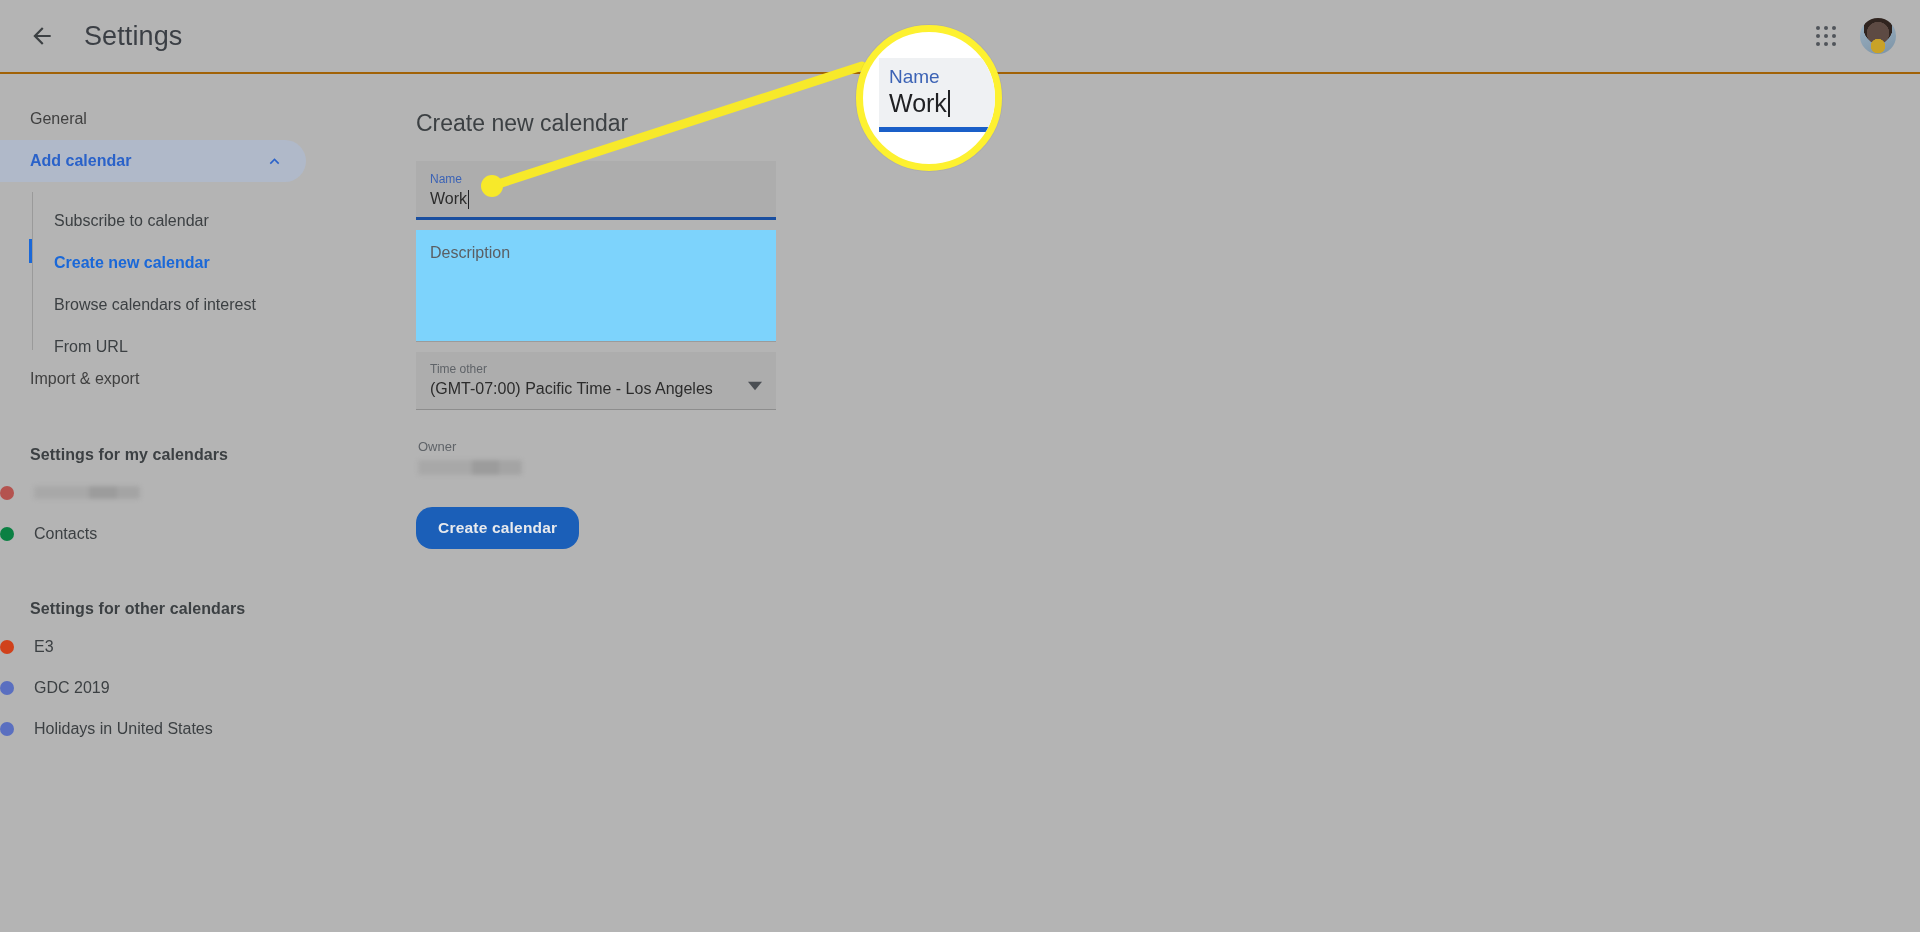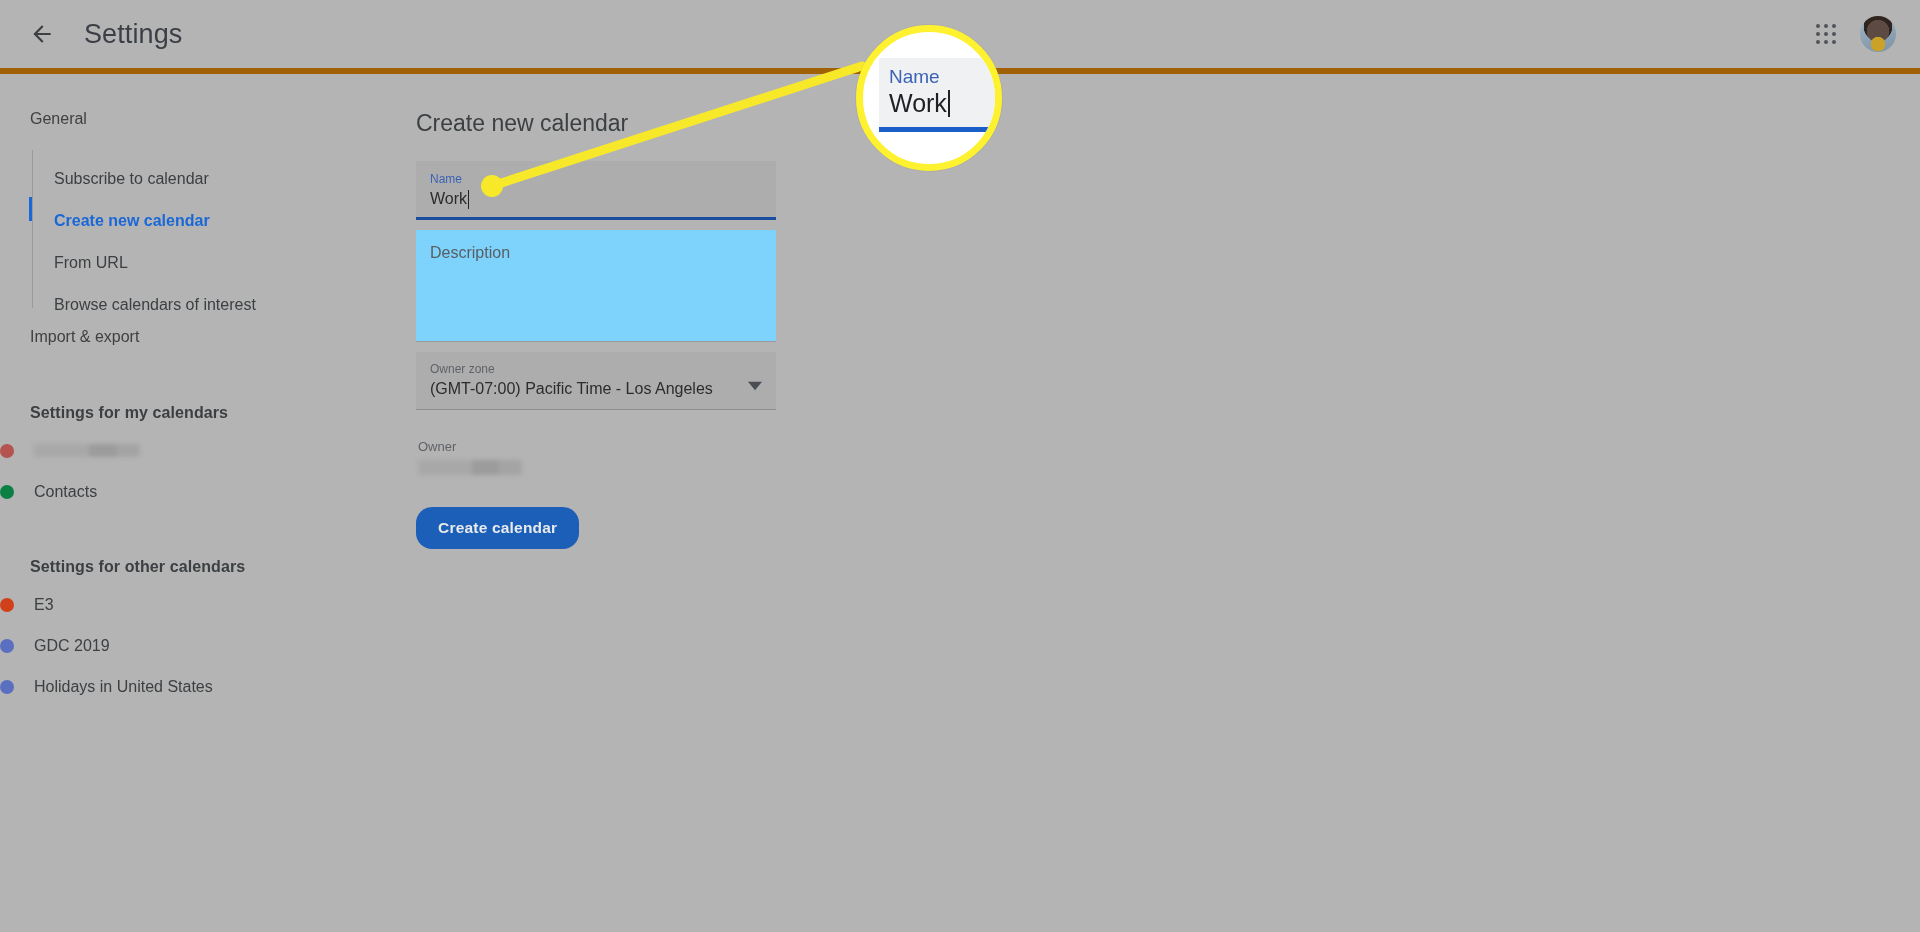--- a/index.html
+++ b/index.html
@@ -10,21 +10,21 @@
     font-family: "Liberation Sans", sans-serif;
     -webkit-font-smoothing: antialiased;
   }
 
   .page { position: relative; width: 1920px; height: 932px; background: #b4b4b4; }
 
   
   .header {
     position: absolute; left: 0; top: 0; width: 1920px; height: 74px;
     display: flex; align-items: center;
-    border-bottom: 6px solid #a16207;
+    border-bottom: 2px solid #a16207;
     background: #b4b4b4;
   }
   .back-btn {
     width: 48px; height: 48px; margin-left: 18px;
     display: flex; align-items: center; justify-content: center;
     border-radius: 50%; cursor: pointer;
   }
   .back-btn svg { display: block; }
   .app-title {
     margin-left: 18px; font-size: 27px; color: #3b3f45;
@@ -202,33 +202,41 @@
       <div class="avatar"></div>
     </div>
   </div>
 
   <div class="sidebar">
 
     <div class="nav-item top">
       <span>General</span>
     </div>
 
+    <div class="nav-item active-group">
+      <span>Add calendar</span>
+      <span class="chevron">
+        <svg width="19" height="19" viewBox="0 0 24 24" aria-hidden="true">
+          <path d="M7.4 15.4L12 10.8l4.6 4.6L18 14l-6-6-6 6z" fill="#2a62c9"></path>
+        </svg>
+      </span>
+    </div>
 
     <div class="sub-list">
       <div class="sub-item">
         <span>Subscribe to calendar</span>
       </div>
       <div class="sub-item active">
         <span>Create new calendar</span>
       </div>
       <div class="sub-item">
+        <span>Browse calendars of interest</span>
+      </div>
+      <div class="sub-item">
         <span>From URL</span>
-      </div>
-      <div class="sub-item">
-        <span>Browse calendars of interest</span>
       </div>
     </div>
 
     <div class="nav-item" style="margin-top:2px">
       <span>Import &amp; export</span>
     </div>
 
     <div class="section-head">Settings for my calendars</div>
 
     <div class="cal-item">
@@ -269,21 +277,21 @@
           <span class="caret"></span>
         </div>
       </div>
 
       <div class="textarea-field">
         <div class="placeholder">Description</div>
       </div>
 
       <div class="select-field">
         <div class="select-inner">
-          <div class="field-label" style="color:#5f6368">Owner zone</div>
+          <div class="field-label" style="color:#5f6368">Time other</div>
           <div class="field-value">(GMT-07:00) Pacific Time - Los Angeles</div>
         </div>
         <span class="select-arrow">
           <svg width="14" height="14" viewBox="0 0 10 6" aria-hidden="true">
             <path d="M0 0l5 6 5-6z" fill="#4a4e53"></path>
           </svg>
         </span>
       </div>
 
       <div class="owner-block">

